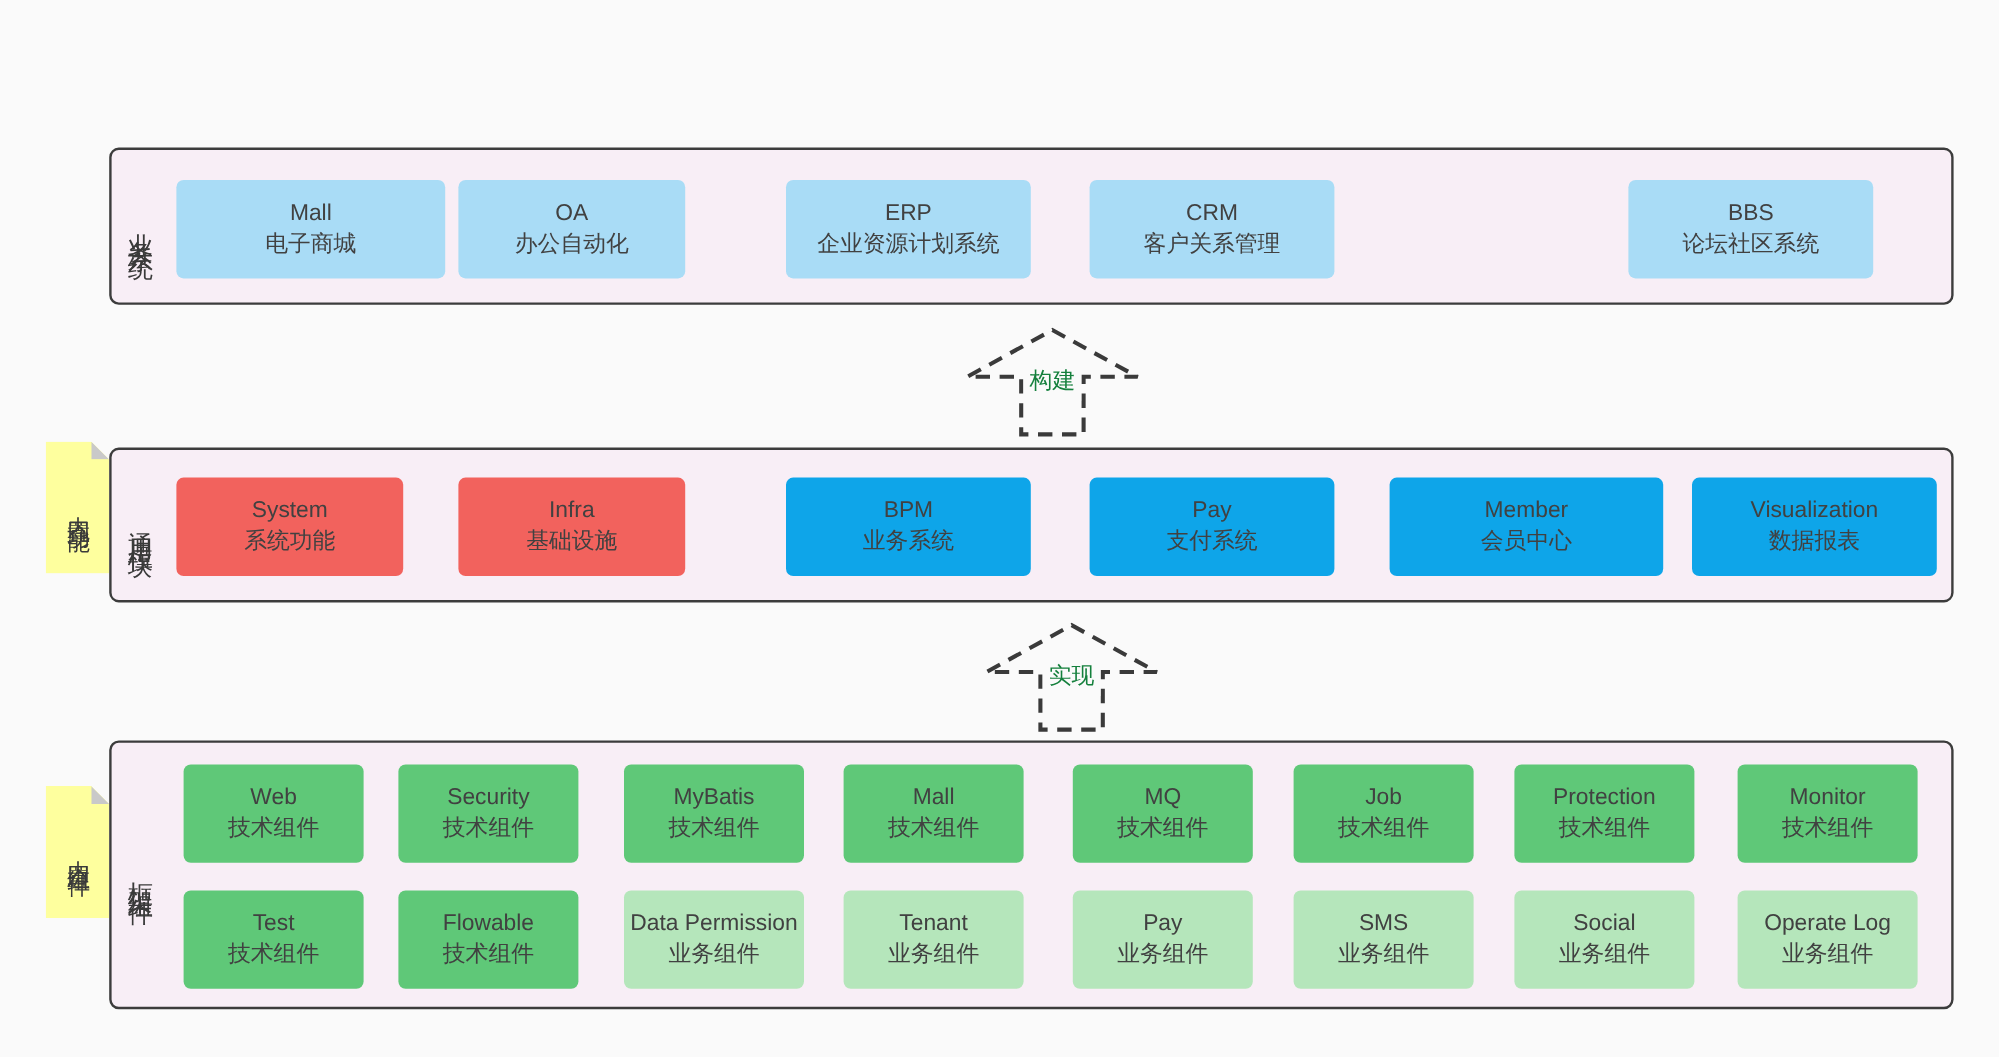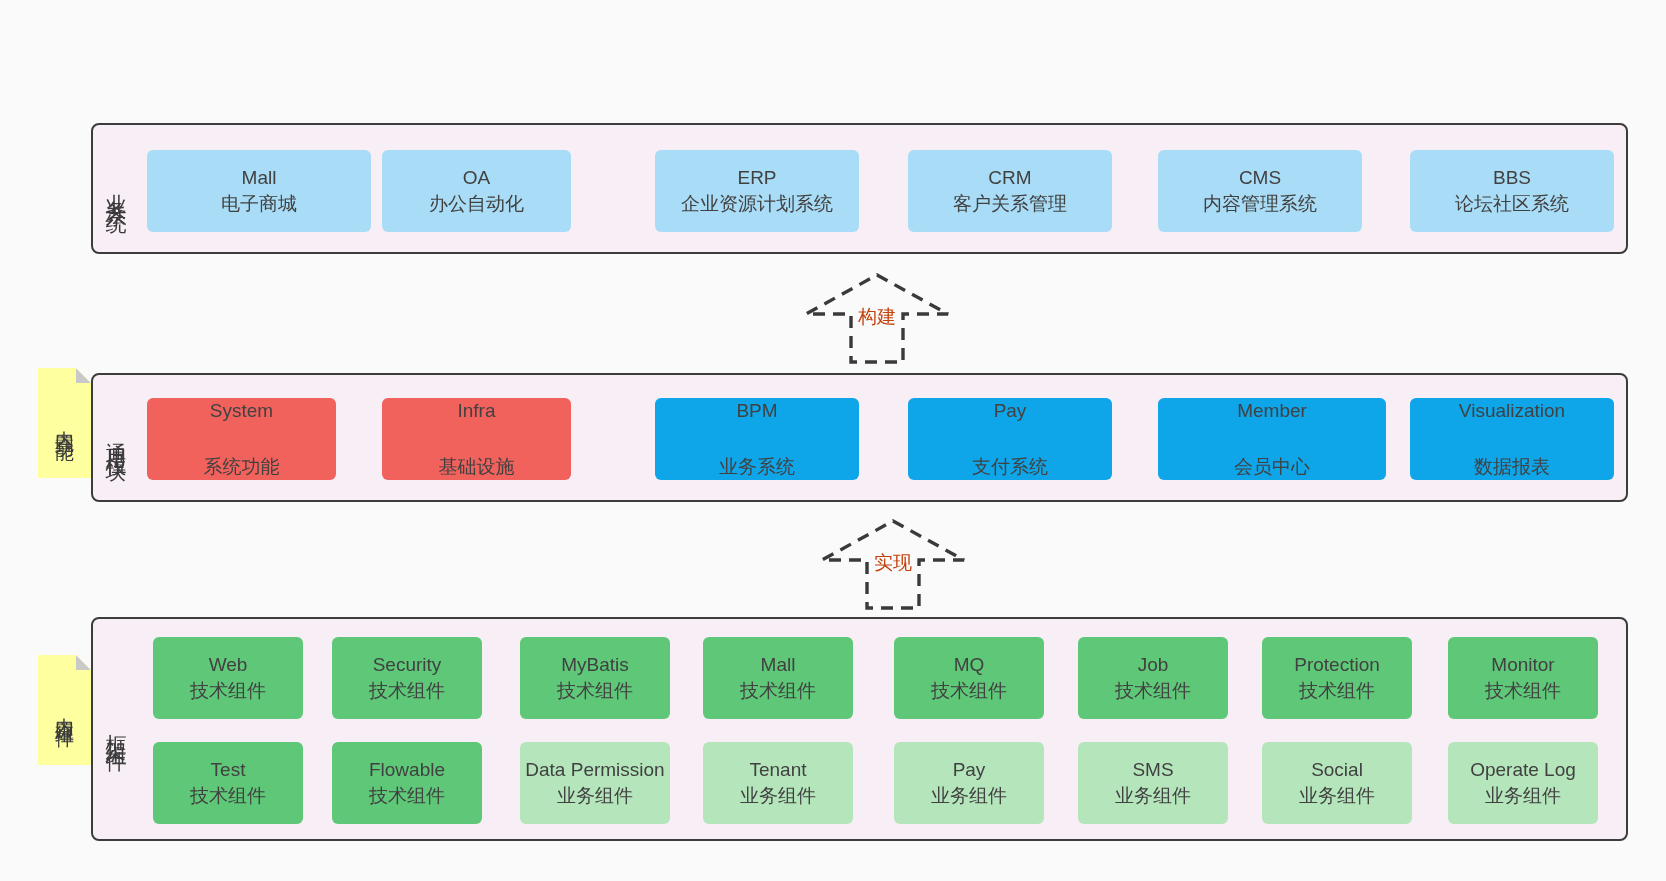--- a/index.html
+++ b/index.html
@@ -48,21 +48,21 @@
     align-items:center;justify-content:center;
     text-align:center;
     color:#414141;
     font-size:19px;
     line-height:26px;
     padding:0 4px;
     box-sizing:border-box;
   }
   .box .en{white-space:normal;}
   .row6 .box{top:25px;}
-  #layer-modules .box{top:23px;justify-content:space-between;}
+  #layer-modules .box{top:23px;}
   .r1 .box{top:18px;width:150px;}
   .r2 .box{top:123px;width:150px;}
 
   .blue{background:#a9dcf6;}
   .red{background:#f2625d;}
   .pink{background:#0ea5e9;}
   .green{background:#5fc878;}
   .lgreen{background:#b5e6bb;}
 
   .note{
@@ -102,21 +102,21 @@
     stroke-width:3.4;
     stroke-dasharray:12 8;
   }
   .arrow-label{
     position:absolute;
     left:50%;top:31px;
     transform:translateX(-50%);
     background:#fafafa;
     padding:2px 5px 4px 5px;
     font-size:19px;
-    color:#c2410c;
+    color:#15803d;
     white-space:nowrap;
   }
 </style>
 </head>
 <body>
 
 <div id="stage">
 
   <div class="container row6" id="layer-business">
     <div class="vlabel">
@@ -131,25 +131,21 @@
       <span class="cn">办公自动化</span>
     </div>
     <div class="box blue" style="left:562px;width:204px">
       <span class="en">ERP</span>
       <span class="cn">企业资源计划系统</span>
     </div>
     <div class="box blue" style="left:815px;width:204px">
       <span class="en">CRM</span>
       <span class="cn">客户关系管理</span>
     </div>
-    <div class="box blue" style="left:1065px;width:204px">
-      <span class="en">CMS</span>
-      <span class="cn">内容管理系统</span>
-    </div>
-    <div class="box blue" style="left:1317px;width:204px">
+    <div class="box blue" style="left:1264px;width:204px">
       <span class="en">BBS</span>
       <span class="cn">论坛社区系统</span>
     </div>
   </div>
 
   <div class="arrow" id="arrow-build">
     <svg width="150" height="95" viewBox="0 0 150 95">
       <path d="M75,4 L146,43 L101,43 L101,91 L49,91 L49,43 L4,43 Z"></path>
     </svg>
     <span class="arrow-label">构建</span>

